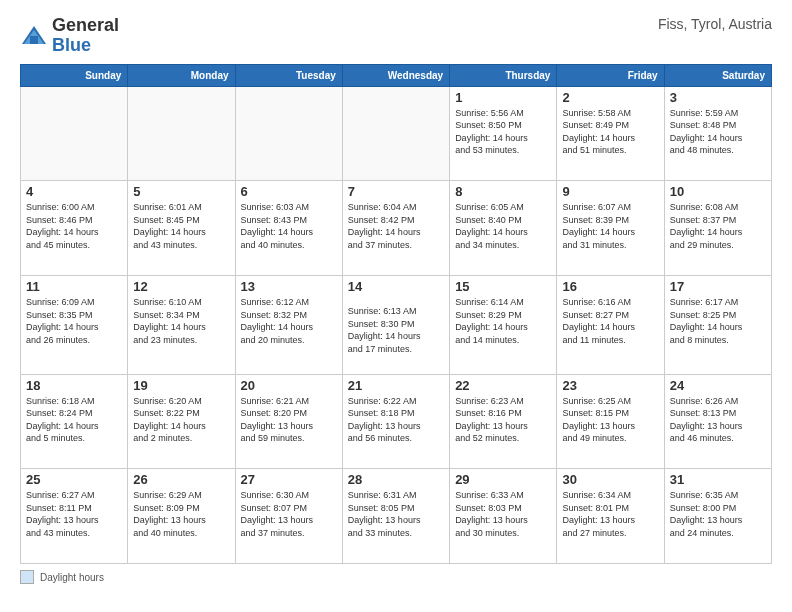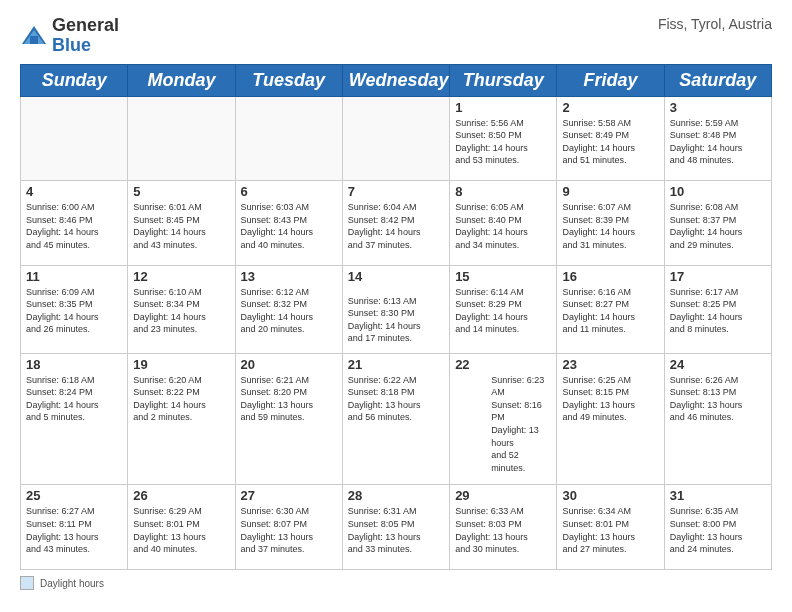--- a/index.html
+++ b/index.html
@@ -6,21 +6,21 @@
     body {
       font-family: Arial, sans-serif;
       background: #fff;
       width: 792px;
       height: 612px;
       overflow: hidden;
     }
     .page {
       width: 792px;
       height: 612px;
-      padding: 16px 20px 22px 20px;
+      padding: 16px 20px 28px 20px;
       display: flex;
       flex-direction: column;
     }
     .header {
       display: flex;
       justify-content: space-between;
       align-items: flex-start;
       margin-bottom: 8px;
     }
     .logo {
@@ -62,25 +62,24 @@
     .calendar {
       flex: 1;
       border: 1px solid #ccc;
       border-collapse: collapse;
       width: 100%;
       table-layout: fixed;
     }
     .calendar th {
       background-color: #2a6fb5;
       color: #fff;
-      text-align: center;
+      text-align: right;
       padding: 5px 6px;
-      font-size: 18px;
+      font-size: 10px;
       border: 1px solid #1a5a9a;
-      font-style: italic;
     }
     .calendar td {
       border: 1px solid #ccc;
       vertical-align: top;
       padding: 3px 5px;
       font-size: 9.5px;
       color: #333;
       background: #fff;
       height: 80px;
     }
@@ -305,21 +304,21 @@
           </td>
           <td>
             <div class="day-number">21</div>
             <div class="day-info" style="white-space: pre-line;">Sunrise: 6:22 AM
 Sunset: 8:18 PM
 Daylight: 13 hours
 and 56 minutes.</div>
           </td>
           <td>
             <div class="day-number">22</div>
-            <div class="day-info" style="white-space: pre-line; margin-left: 36px;">Sunrise: 6:23 AM
+            <div class="day-info" style="white-space: pre-line;">Sunrise: 6:23 AM
 Sunset: 8:16 PM
 Daylight: 13 hours
 and 52 minutes.</div>
           </td>
           <td>
             <div class="day-number">23</div>
             <div class="day-info" style="white-space: pre-line;">Sunrise: 6:25 AM
 Sunset: 8:15 PM
 Daylight: 13 hours
 and 49 minutes.</div>
@@ -336,21 +335,21 @@
           <td>
             <div class="day-number">25</div>
             <div class="day-info" style="white-space: pre-line;">Sunrise: 6:27 AM
 Sunset: 8:11 PM
 Daylight: 13 hours
 and 43 minutes.</div>
           </td>
           <td>
             <div class="day-number">26</div>
             <div class="day-info" style="white-space: pre-line;">Sunrise: 6:29 AM
-Sunset: 8:01 PM
+Sunset: 8:09 PM
 Daylight: 13 hours
 and 40 minutes.</div>
           </td>
           <td>
             <div class="day-number">27</div>
             <div class="day-info" style="white-space: pre-line;">Sunrise: 6:30 AM
 Sunset: 8:07 PM
 Daylight: 13 hours
 and 37 minutes.</div>
           </td>

